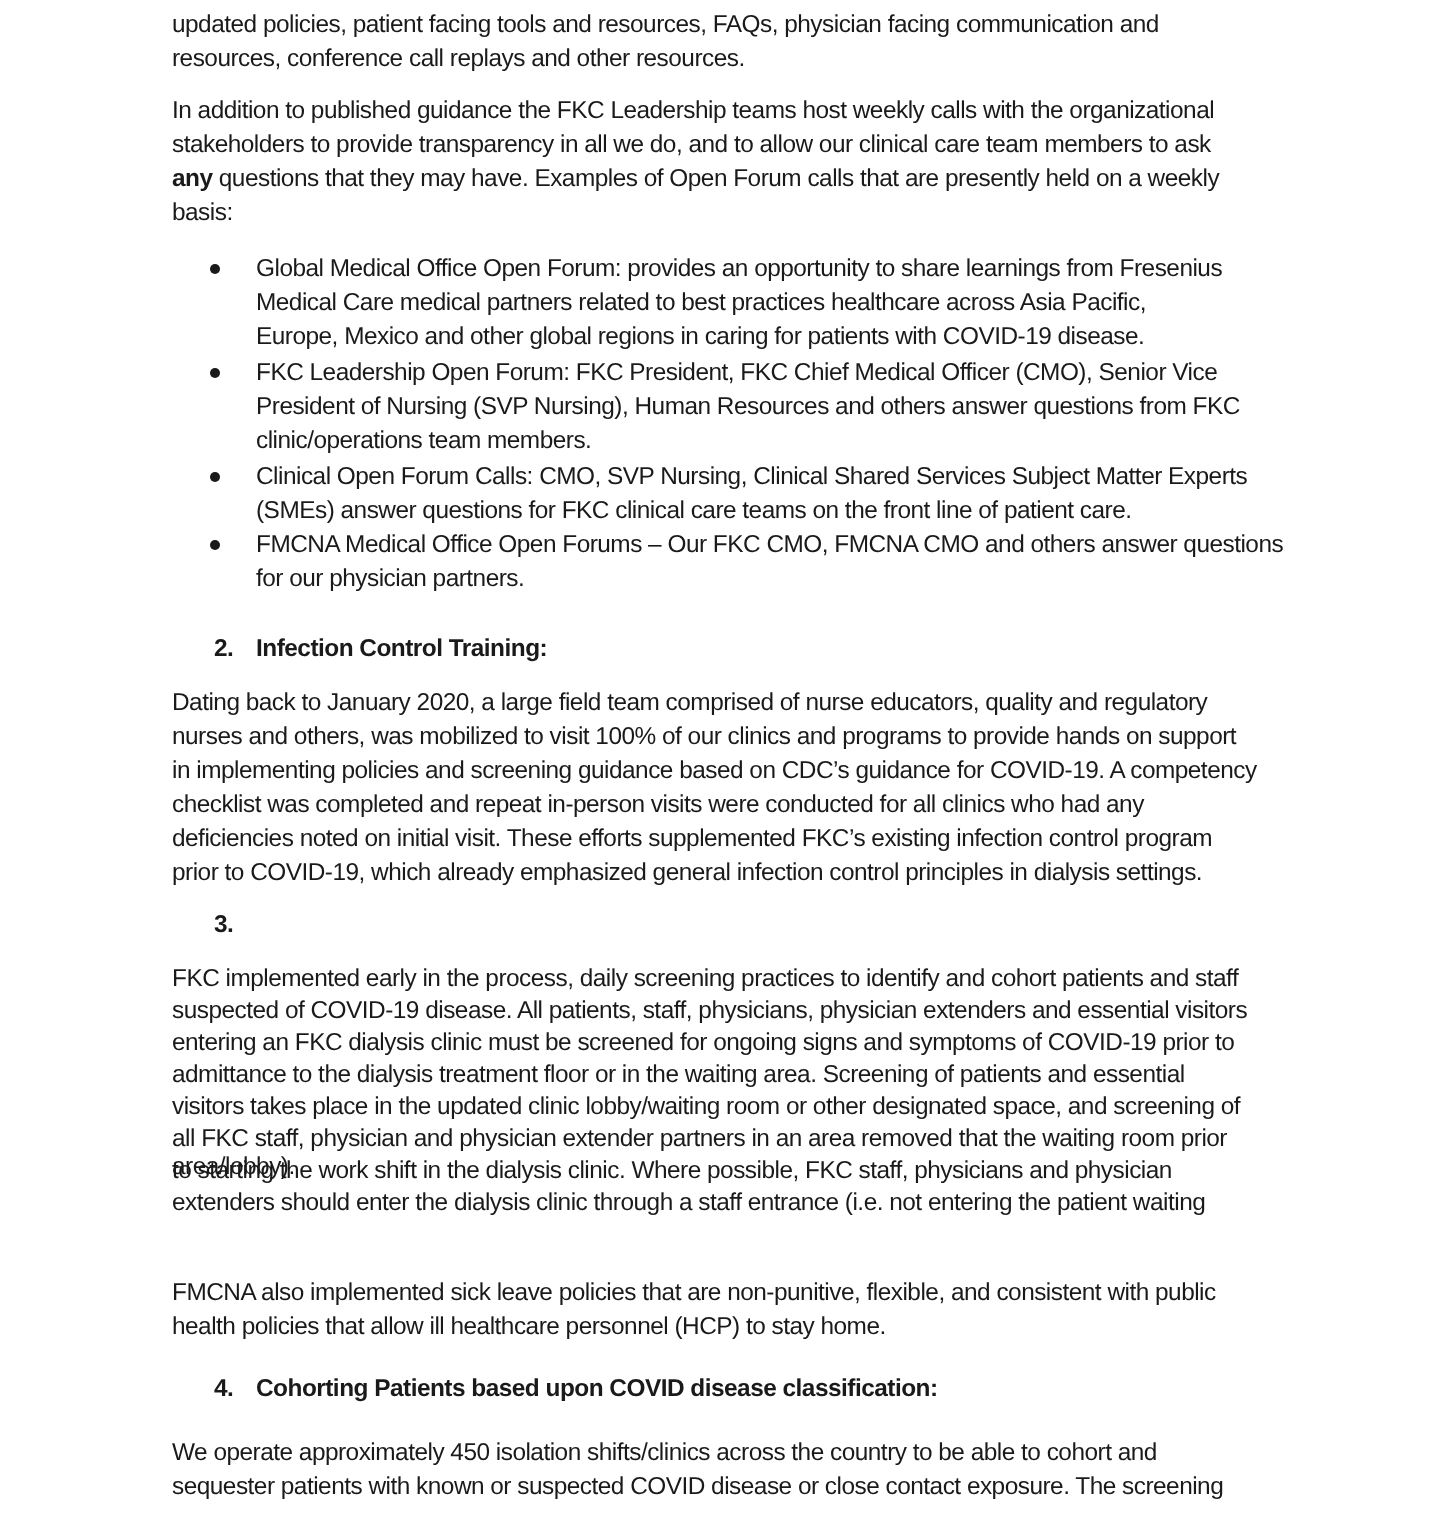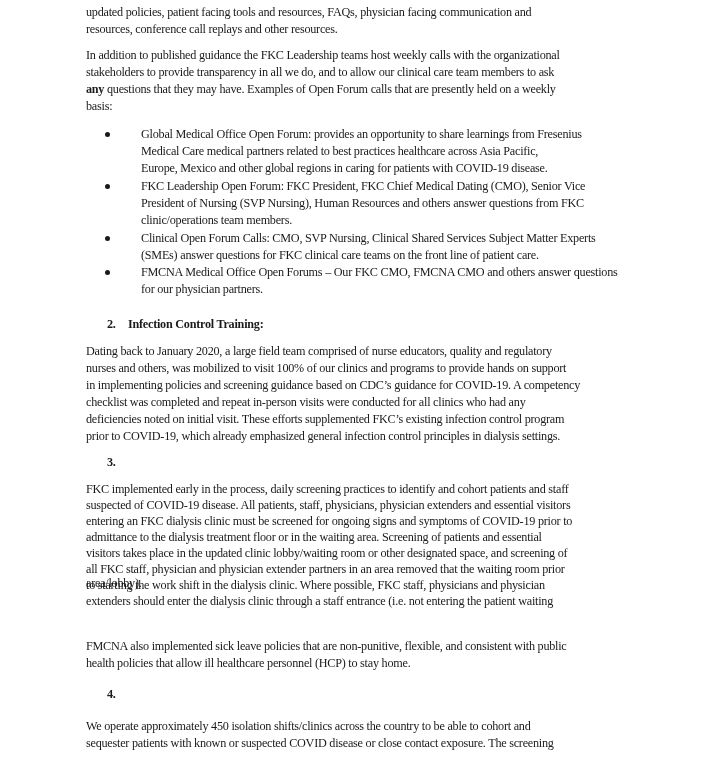--- a/index.html
+++ b/index.html
@@ -4,23 +4,23 @@
 <style>
   html, body { margin: 0; padding: 0; background: #ffffff; }
   body {
     width: 720px; height: 759px; overflow: hidden; position: relative;
     font-family: "Liberation Sans", sans-serif;
     color: #1a1a1a;
     font-size: 12.2px;
     letter-spacing: -0.25px;
   }
   .page { position: absolute; left: 0; top: 0; width: 720px; height: 759px; }
-  .line { position: absolute; white-space: nowrap; line-height: 17px; font-family: Liberation Serif, serif; }
+  .line { position: absolute; white-space: nowrap; line-height: 17px; }
   .para { left: 86px; }
-  .bullet-text { left: 141px; }
+  .bullet-text { left: 128px; }
   .bullet-dot { position: absolute; left: 105px; width: 5px; height: 5px; border-radius: 50%; background: #1a1a1a; }
   .heading { font-weight: bold; }
   .heading .num { position: absolute; left: 0; }
   .heading .txt { position: absolute; left: 21px; }
   .heading-wrap { position: absolute; left: 107px; height: 17px; width: 600px; }
   b { font-weight: bold; }
 </style>
 </head>
 <body>
 
@@ -40,21 +40,21 @@
 
   <div>
     <div>
       <span class="bullet-dot" style="top:132px"></span>
       <div class="line bullet-text" style="top:126px">Global Medical Office Open Forum:  provides an opportunity to share learnings from Fresenius</div>
       <div class="line bullet-text" style="top:143px">Medical Care medical partners related to best practices healthcare across Asia Pacific,</div>
       <div class="line bullet-text" style="top:160px">Europe, Mexico and other global regions in caring for patients with COVID-19 disease.</div>
     </div>
     <div>
       <span class="bullet-dot" style="top:184px"></span>
-      <div class="line bullet-text" style="top:178px">FKC Leadership Open Forum:  FKC President, FKC Chief Medical Dating (CMO), Senior Vice</div>
+      <div class="line bullet-text" style="top:178px">FKC Leadership Open Forum:  FKC President, FKC Chief Medical Officer (CMO), Senior Vice</div>
       <div class="line bullet-text" style="top:195px">President of Nursing (SVP Nursing), Human Resources and others answer questions from FKC</div>
       <div class="line bullet-text" style="top:212px">clinic/operations team members.</div>
     </div>
     <div>
       <span class="bullet-dot" style="top:236px"></span>
       <div class="line bullet-text" style="top:230px">Clinical Open Forum Calls:  CMO, SVP Nursing, Clinical Shared Services Subject Matter Experts</div>
       <div class="line bullet-text" style="top:247px">(SMEs) answer questions for FKC clinical care teams on the front line of patient care.</div>
     </div>
     <div>
       <span class="bullet-dot" style="top:270px"></span>
@@ -95,20 +95,21 @@
     </div>
     <div>
       <div class="line para" style="top:638px">FMCNA also implemented sick leave policies that are non-punitive, flexible, and consistent with public</div>
       <div class="line para" style="top:655px">health policies that allow ill healthcare personnel (HCP) to stay home.</div>
     </div>
   </div>
 
   <div>
     <div class="heading-wrap heading" style="top:686px">
       <span class="num line" style="top:0">4.</span>
+      <span class="txt line" style="top:0">Cohorting Patients based upon COVID disease classification:</span>
     </div>
     <div>
       <div class="line para" style="top:718px">We operate approximately 450 isolation shifts/clinics across the country to be able to cohort and</div>
       <div class="line para" style="top:735px">sequester patients with known or suspected COVID disease or close contact exposure.  The screening</div>
     </div>
   </div>
 
 </div>
 
 </body></html>

